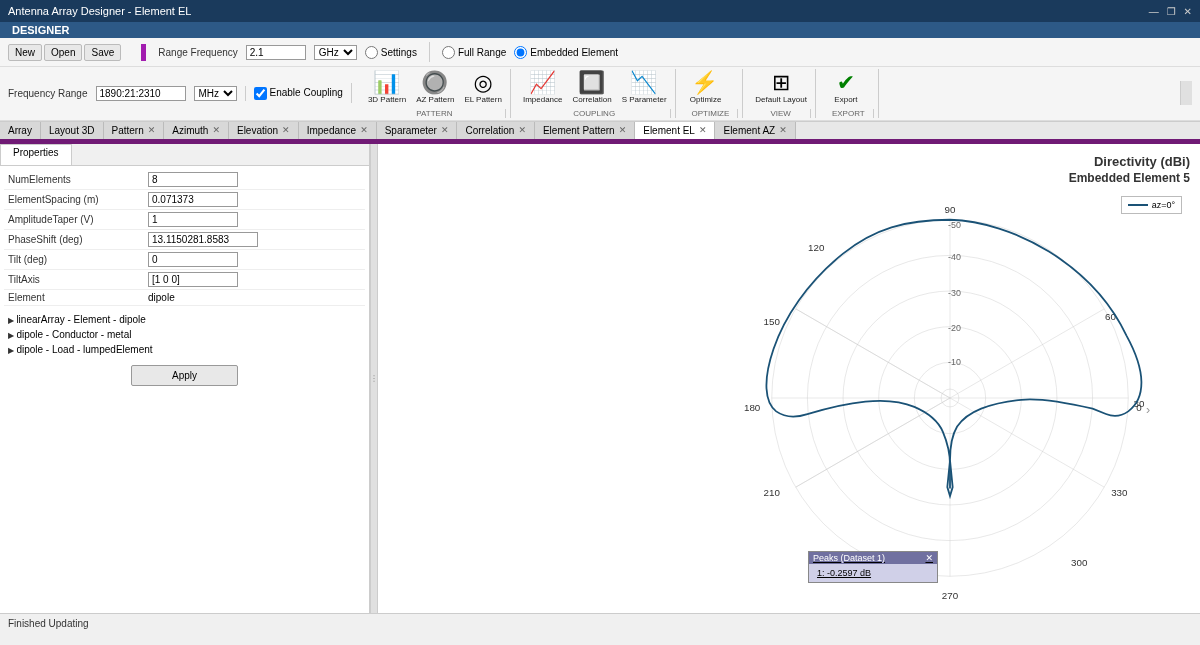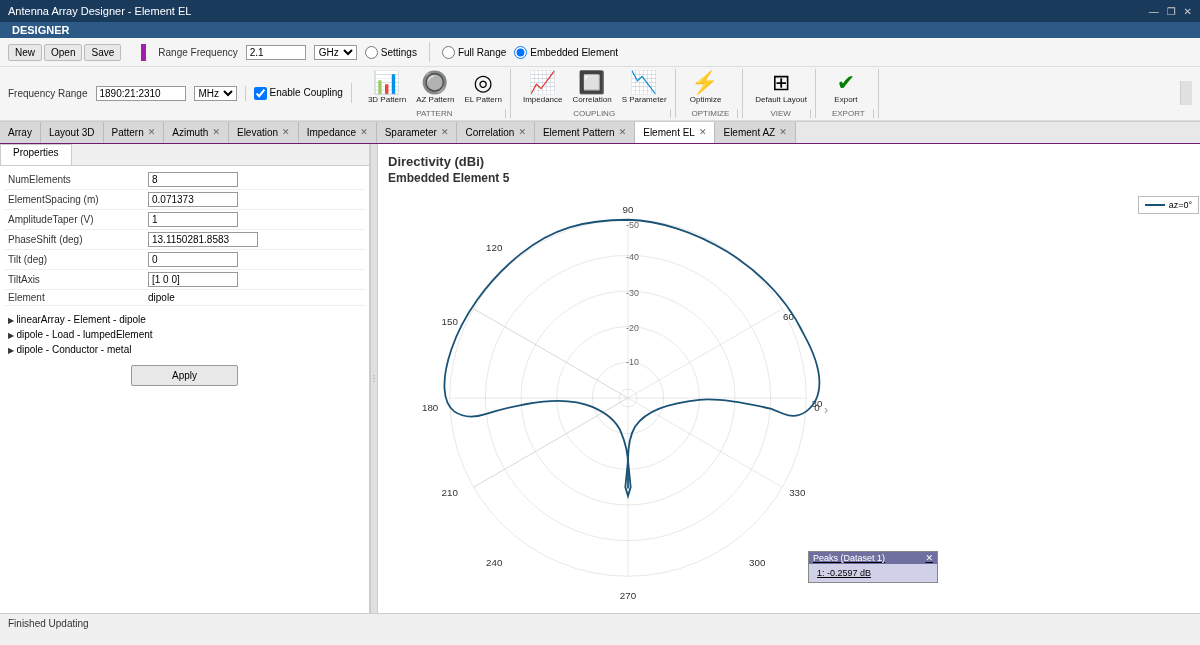--- a/index.html
+++ b/index.html
@@ -24,21 +24,21 @@
     .radio-label { display: flex; align-items: center; gap: 3px; font-size: 10px; cursor: pointer; }
     .sec-label { font-size: 9px; color: #666; text-align: center; border-right: 1px solid #ccc; padding: 0 8px; }
     
     
     #main { display: flex; height: calc(645px - 22px - 24px - 88px - 18px - 42px - 20px); }
     
     
     #left-panel { width: 370px; background: white; border-right: 1px solid #ccc; display: flex; flex-direction: column; }
     
     
-    #tabs-bar { display: flex; background: #e8e8e8; border-bottom: 1px solid #701a75; height: 22px; overflow-x: auto; white-space: nowrap; }
+    #tabs-bar { display: flex; background: #e8e8e8; border-bottom: 5px solid #701a75; height: 22px; overflow-x: auto; white-space: nowrap; }
     .tab { display: inline-flex; align-items: center; padding: 2px 8px; font-size: 10px; border-right: 1px solid #bbb; cursor: pointer; background: #d8d8d8; gap: 4px; }
     .tab.active { background: white; border-bottom: 1px solid white; margin-bottom: -1px; }
     .tab .close-x { font-size: 9px; color: #666; cursor: pointer; }
     
     
     #props-tabs { display: flex; background: #f0f0f0; border-bottom: 1px solid #ccc; height: 22px; }
     .props-tab { padding: 2px 12px; font-size: 10px; cursor: pointer; border: 1px solid #ccc; border-bottom: none; background: #e0e0e0; }
     .props-tab.active { background: white; }
     
     #props-content { flex: 1; overflow-y: auto; padding: 4px; }
@@ -50,21 +50,21 @@
     
     .prop-table { width: 100%; border-collapse: collapse; font-size: 10px; }
     .prop-table td { padding: 2px 4px; border-bottom: 1px solid #eee; }
     .prop-table td:first-child { color: #333; width: 140px; }
     .prop-table td:last-child { }
     .prop-value { border: 1px solid #999; padding: 1px 3px; background: white; width: 90px; font-size: 10px; }
     
     #apply-btn { margin: 8px auto; display: block; padding: 4px 40px; background: #e8e8e8; border: 1px solid #999; border-radius: 2px; cursor: pointer; font-size: 10px; }
     
     
-    #right-panel { flex: 1; background: white; display: flex; flex-direction: column; align-items: flex-start; padding: 10px; position: relative; }
+    #right-panel { flex: 1; background: white; display: flex; flex-direction: column; align-items: flex-end; padding: 10px; position: relative; }
     
     #chart-title { text-align: center; font-size: 13px; font-weight: bold; color: #333; margin-bottom: 2px; }
     #chart-subtitle { text-align: center; font-size: 12px; font-weight: bold; color: #333; margin-bottom: 8px; }
     
     #chart-container { position: relative; width: 480px; height: 420px; }
     
     
     #polar-chart { position: absolute; top: 0; left: 0; width: 100%; height: 100%; }
     
     .legend-box { position: absolute; top: 8px; right: 8px; border: 1px solid #bbb; background: white; padding: 3px 6px; font-size: 9px; display: flex; align-items: center; gap: 4px; }
@@ -314,37 +314,37 @@
           </tr>
           <tr>
             <td>Element</td>
             <td>dipole</td>
           </tr>
         </tbody>
       </table>
 
       <div style="margin-top:6px;">
         <div class="tree-item expandable">linearArray - Element - dipole</div>
+        <div class="tree-item expandable">dipole - Conductor - metal</div>
         <div class="tree-item expandable">dipole - Load - lumpedElement</div>
-        <div class="tree-item expandable">dipole - Conductor - metal</div>
       </div>
 
       <button id="apply-btn">Apply</button>
     </div>
   </div>
 
   <div class="resize-handle">
     <span class="resize-dots">⋮</span>
   </div>
 
   <div id="right-panel">
     <div id="chart-title">Directivity (dBi)</div>
     <div id="chart-subtitle">Embedded Element 5</div>
 
-    <div class="legend-box" style="position:absolute;top:52px;right:1px;z-index:10;">
+    <div class="legend-box" style="position:absolute;top:52px;right:18px;z-index:10;">
       <span class="legend-line"></span>
       <span>az=0°</span>
     </div>
 
     <div id="chart-container">
       <svg id="polar-chart" viewBox="0 0 500 460" xmlns="http://www.w3.org/2000/svg">
 
         <rect width="500" height="460" fill="white"></rect>
 
         <g stroke="#ccc" stroke-width="0.5" fill="none">

